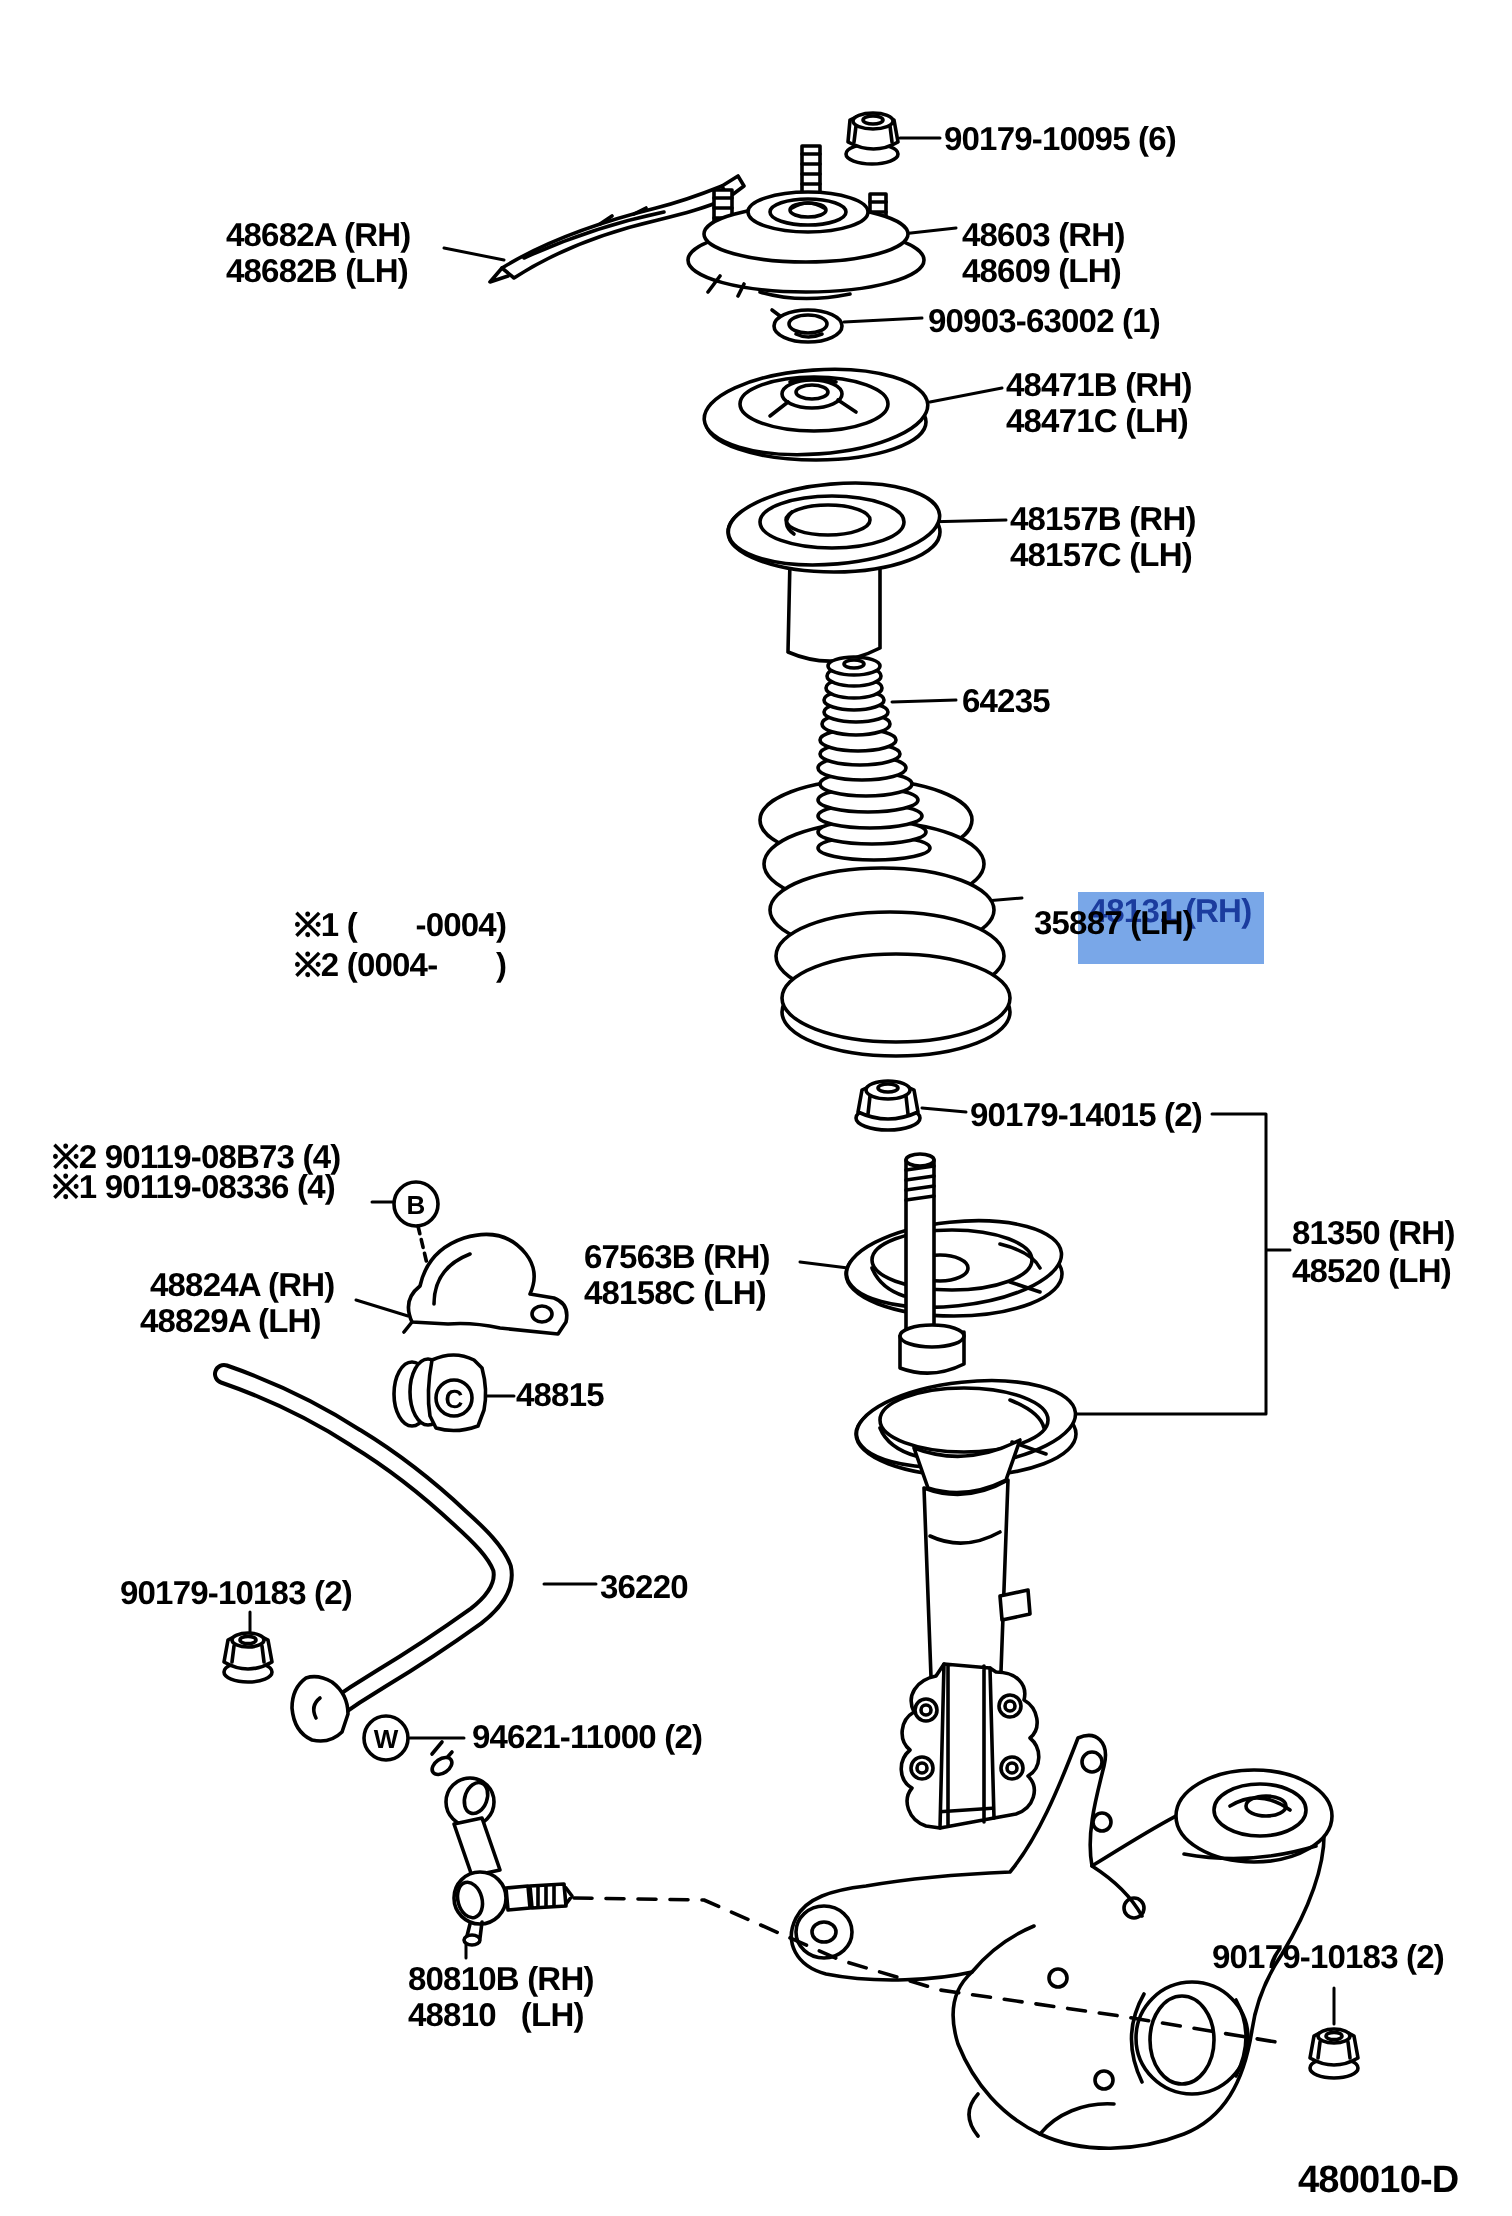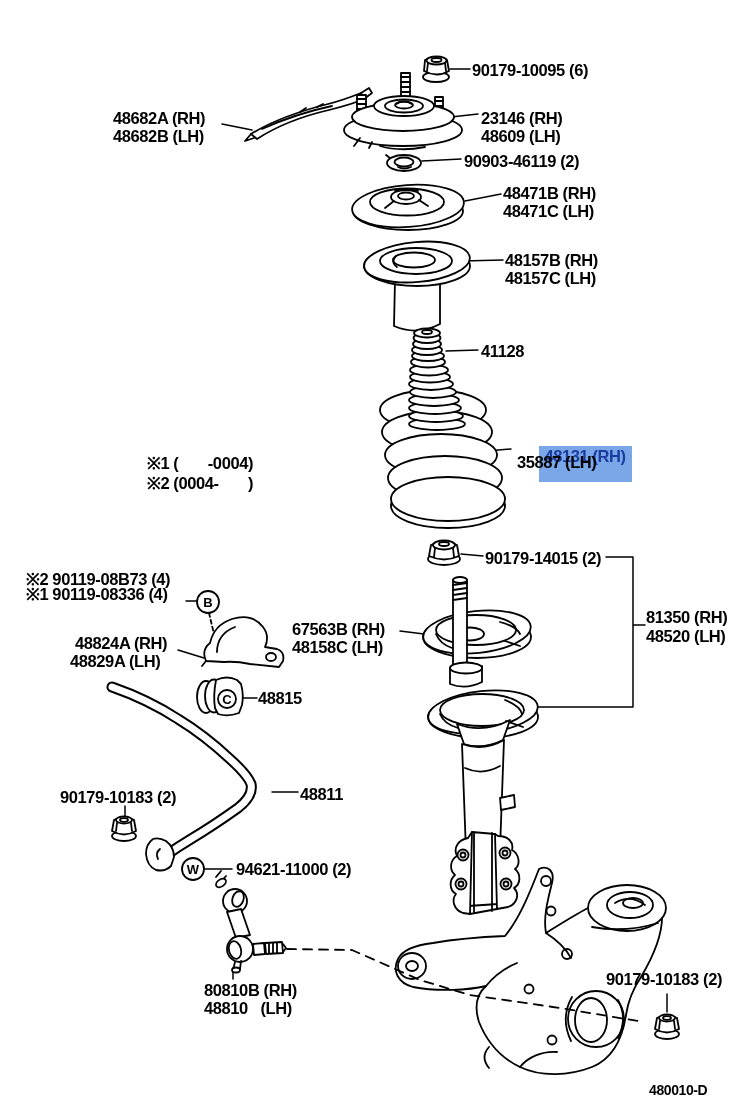--- a/index.html
+++ b/index.html
@@ -2,21 +2,21 @@
 <html><head>
 <meta charset="utf-8">
 <style>
   html,body{margin:0;padding:0;background:#fff;}
   .stage{position:relative;width:756px;height:1108px;background:#ffffff;overflow:hidden;
          font-family:"Liberation Sans",sans-serif;}
   .art{position:absolute;left:0;top:0;}
   .lbl{position:absolute;white-space:pre;font-weight:bold;font-size:16.5px;
        letter-spacing:-0.4px;color:#000;line-height:19px;text-align:right;}
   .hl{display:inline-block;padding:1px 6px 16px 5px;margin-left:20px;}
-  .code{font-size:14px;}
+  .code{font-size:19px;}
   .mk{font:bold 13px "Liberation Sans",sans-serif;}
 </style>
 </head>
 <body>
 
 <div class="stage">
 
 <svg class="art" width="756" height="1108" viewBox="0 0 756 1108">
   <g stroke="#000" stroke-width="1.8" fill="none" stroke-linecap="round" stroke-linejoin="round">
 
@@ -249,28 +249,28 @@
   </g>
 
   <text class="mk" x="208" y="607" text-anchor="middle" fill="#000">B</text>
   <text class="mk" x="227" y="704" text-anchor="middle" fill="#000">C</text>
   <text class="mk" x="193" y="874" text-anchor="middle" fill="#000">W</text>
 </svg>
 
 <div class="lbl" style="left:472px;top:61px">90179-10095 (6)</div>
 <div class="lbl" style="left:113px;top:109px">48682A (RH)</div>
 <div class="lbl" style="left:113px;top:127px">48682B (LH)</div>
-<div class="lbl" style="left:481px;top:109px">23146 (RH)</div>
+<div class="lbl" style="left:481px;top:109px">48603 (RH)</div>
 <div class="lbl" style="left:481px;top:127px">48609 (LH)</div>
-<div class="lbl" style="left:464px;top:152px">90903-46119 (2)</div>
+<div class="lbl" style="left:464px;top:152px">90903-63002 (1)</div>
 <div class="lbl" style="left:503px;top:184px">48471B (RH)</div>
 <div class="lbl" style="left:503px;top:202px">48471C (LH)</div>
 <div class="lbl" style="left:505px;top:251px">48157B (RH)</div>
 <div class="lbl" style="left:505px;top:269px">48157C (LH)</div>
-<div class="lbl" style="left:481px;top:342px">41128</div>
+<div class="lbl" style="left:481px;top:342px">64235</div>
 
 <div class="lbl" style="left:511px;top:427px">
   <span class="hl" style="background-color:#79A7E8;color:#1B3C9E;">48131 (RH)</span>
 </div>
 <div class="lbl" style="left:517px;top:453px">35887 (LH)</div>
 
 <div class="lbl" style="left:147px;top:454px">※1 (&nbsp;&nbsp;&nbsp;&nbsp;&nbsp;&nbsp;&nbsp;-0004)</div>
 <div class="lbl" style="left:147px;top:474px">※2 (0004-&nbsp;&nbsp;&nbsp;&nbsp;&nbsp;&nbsp;&nbsp;)</div>
 
 <div class="lbl" style="left:485px;top:549px">90179-14015 (2)</div>
@@ -281,21 +281,21 @@
 <div class="lbl" style="left:70px;top:652px">48829A (LH)</div>
 
 <div class="lbl" style="left:292px;top:620px">67563B (RH)</div>
 <div class="lbl" style="left:292px;top:638px">48158C (LH)</div>
 
 <div class="lbl" style="left:646px;top:608px">81350 (RH)</div>
 <div class="lbl" style="left:646px;top:627px">48520 (LH)</div>
 
 <div class="lbl" style="left:258px;top:689px">48815</div>
 <div class="lbl" style="left:60px;top:788px">90179-10183 (2)</div>
-<div class="lbl" style="left:300px;top:785px">48811</div>
+<div class="lbl" style="left:300px;top:785px">36220</div>
 <div class="lbl" style="left:236px;top:860px">94621-11000 (2)</div>
 
 <div class="lbl" style="left:204px;top:981px">80810B (RH)</div>
 <div class="lbl" style="left:204px;top:999px">48810&nbsp;&nbsp;&nbsp;(LH)</div>
 
 <div class="lbl" style="left:606px;top:970px">90179-10183 (2)</div>
 
 <div class="lbl code" style="left:649px;top:1081px">480010-D</div>
 
 </div>

